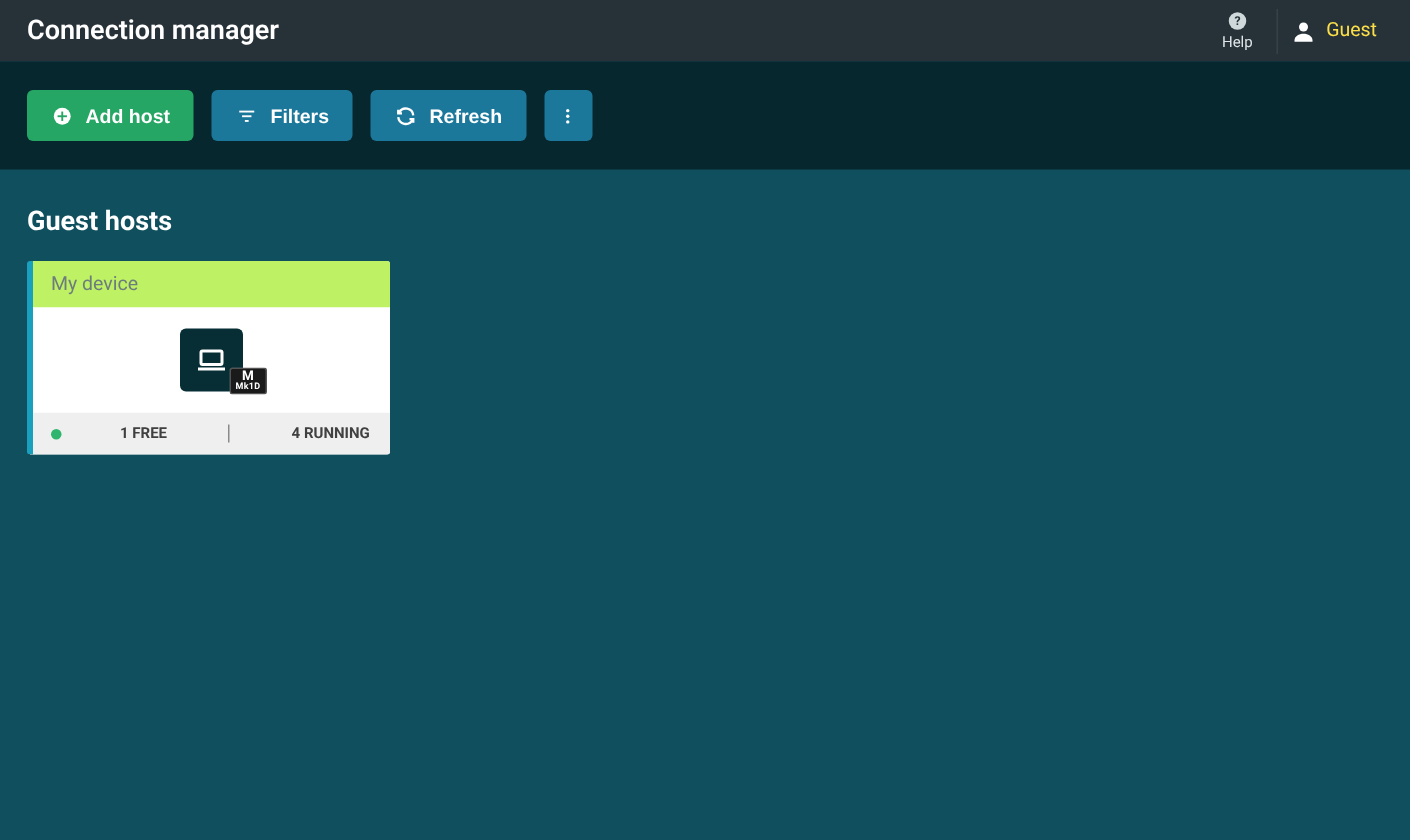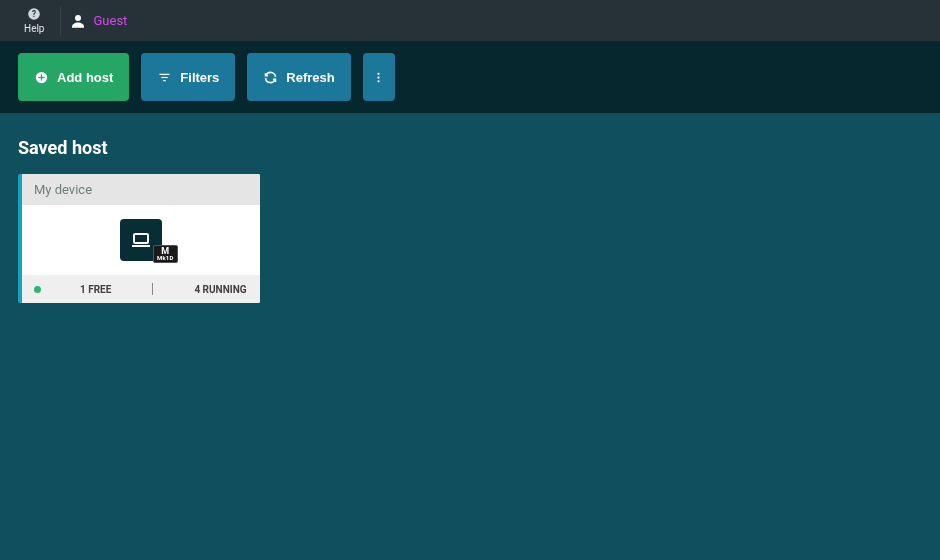--- a/index.html
+++ b/index.html
@@ -14,34 +14,34 @@
     padding: 0 14px 0 18px;
   }
   .topbar-title { font-size: 18px; font-weight: 600; flex: 1; }
   .top-help {
     display: flex; flex-direction: column; align-items: center;
     font-size: 10px; color: #dfe5e8; margin-right: 10px; cursor: pointer;
     padding: 0 6px;
   }
   .top-help svg { width: 14px; height: 14px; margin-bottom: 2px; }
   .top-user {
-    display: flex; align-items: center; font-size: 13px; color: #d946ef;
+    display: flex; align-items: center; font-size: 13px; color: #fde047;
     padding: 6px 8px; border-left: 1px solid rgba(255,255,255,0.08);
     cursor: pointer;
   }
   .top-user svg { width: 18px; height: 18px; margin-right: 6px; }
 
   .toolbar {
     height: 72px;
     background: #07272f;
     display: flex; align-items: center;
     padding: 0 18px; gap: 12px;
   }
   .btn {
-    height: 48px; border: none; border-radius: 4px;
+    height: 34px; border: none; border-radius: 4px;
     display: inline-flex; align-items: center; justify-content: center;
     padding: 0 16px; font-size: 13px; font-weight: 600; color: #fff;
     cursor: pointer;
   }
   .btn svg { width: 15px; height: 15px; margin-right: 8px; }
   .btn-green { background: #26a664; }
   .btn-blue  { background: #1c789a; }
   .btn-icononly { width: 32px; padding: 0; }
   .btn-icononly svg { margin-right: 0; }
 
@@ -53,21 +53,21 @@
   .host-grid {
     padding: 0 18px;
     display: flex; flex-wrap: wrap; gap: 16px;
   }
   .host-card {
     width: 242px; background: #fff; border-radius: 2px;
     border-left: 4px solid #19a0bf;
     color: #555; overflow: hidden; cursor: pointer;
   }
   .host-card-header {
-    background: #e5e5e5; padding: 8px 12px;
+    background: #bef264; padding: 8px 12px;
     font-size: 13px; color: #6d7c7c;
   }
   .host-card-body {
     background: #fff; height: 70px;
     display: flex; align-items: center; justify-content: center;
     position: relative;
   }
   .device-icon {
     width: 42px; height: 42px; background: #062e34; border-radius: 4px;
     display: flex; align-items: center; justify-content: center;
@@ -86,20 +86,21 @@
     font-size: 10px; font-weight: 700; color: #404040;
     display: flex; align-items: center; gap: 33px;
   }
   .dot { width: 7px; height: 7px; border-radius: 50%; background: #2fb56d; margin-right: 6px; }
   .sep { width: 1px; height: 12px; background: #8a8a8a; margin: 0 8px; }
 </style>
 </head>
 <body>
 
 <div class="topbar">
+  <div class="topbar-title">Connection manager</div>
   <div class="top-help">
     <svg viewBox="0 0 24 24">
         <circle cx="12" cy="12" r="10" fill="#cfd8da"></circle>
         <text x="12" y="17" text-anchor="middle" font-size="14" font-weight="700" fill="#263238">?</text>
       </svg>
     <span>Help</span>
   </div>
   <div class="top-user">
     <svg viewBox="0 0 24 24" fill="#fff">
         <circle cx="12" cy="8" r="4"></circle>
@@ -136,21 +137,21 @@
   </button>
   <button class="btn btn-blue btn-icononly">
     <svg viewBox="0 0 24 24" fill="#fff">
         <circle cx="12" cy="6" r="1.8"></circle>
         <circle cx="12" cy="12" r="1.8"></circle>
         <circle cx="12" cy="18" r="1.8"></circle>
       </svg>
   </button>
 </div>
 
-<div class="section-header">Saved host</div>
+<div class="section-header">Guest hosts</div>
 
 <div class="host-grid">
   <div class="host-card">
     <div class="host-card-header">My device</div>
     <div class="host-card-body">
       <div class="device-icon">
         <svg viewBox="0 0 24 24" fill="none" stroke="#fff" stroke-width="2">
             <rect x="5" y="6" width="14" height="9" rx="1"></rect>
             <path d="M3 18h18"></path>
           </svg>

